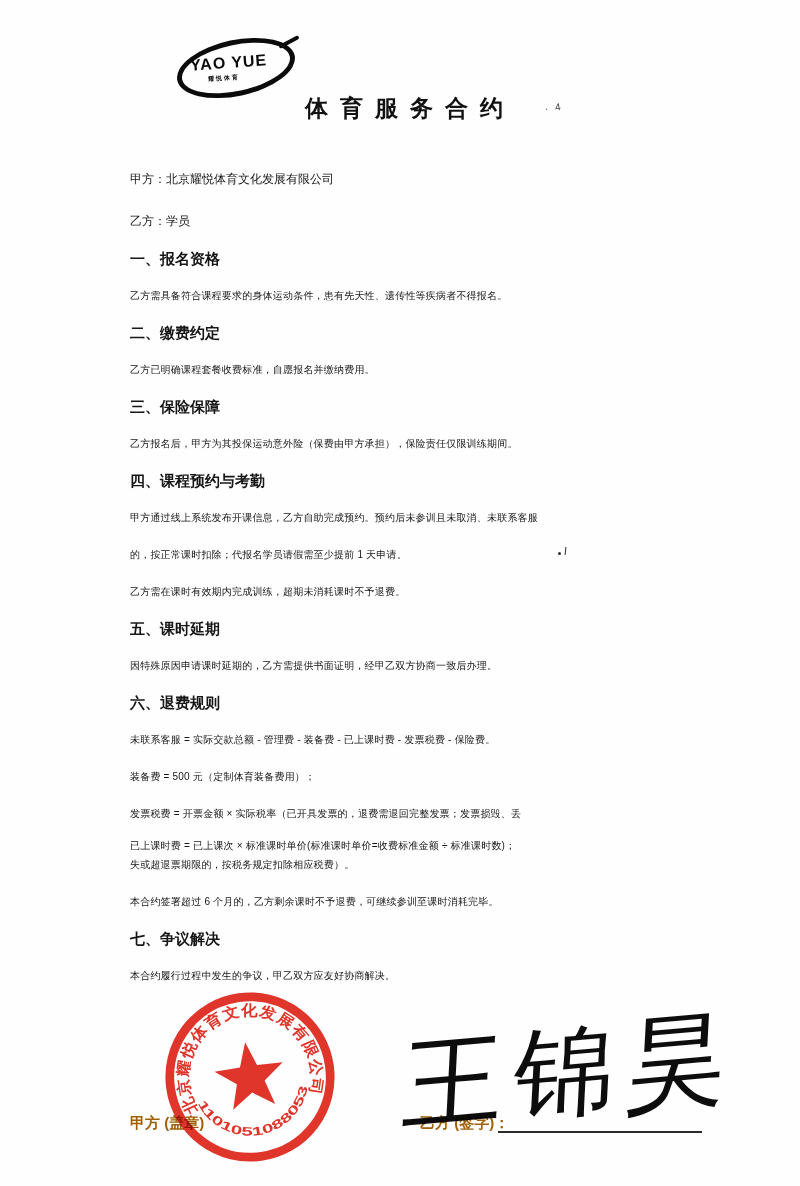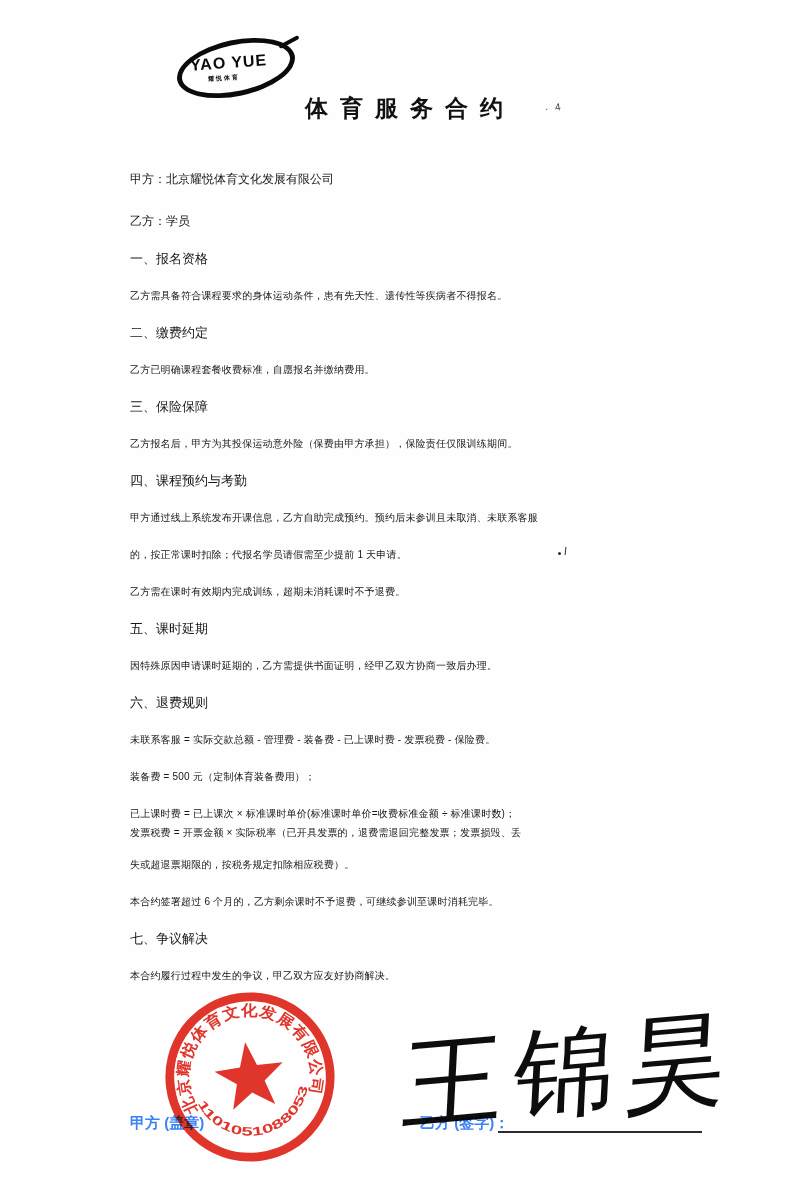--- a/index.html
+++ b/index.html
@@ -37,31 +37,31 @@
   }
   .title-mark {
     position:absolute; left:545px; top:102px; font-size:10px; color:#3c3c3c;
     transform:rotate(-8deg); letter-spacing:2px;
   }
 
   
   .content { position:absolute; left:130px; top:168px; width:560px; }
   .party   { font-size:12px; font-weight:normal; line-height:22px; margin-bottom:20px; white-space:nowrap; }
   .party + .party { margin-bottom:17px; }
-  .sec-heading { font-size:13px; font-weight:normal; line-height:20px; margin-bottom:17px; white-space:nowrap; }
+  .sec-heading { font-size:15px; font-weight:bold; line-height:20px; margin-bottom:17px; white-space:nowrap; }
   .body-line { font-size:10px; line-height:19px; margin-bottom:18px; letter-spacing:0.2px; white-space:nowrap; }
   .mb0  { margin-bottom:0; }
   .mb13 { margin-bottom:13px; }
 
   .scan-speck { position:absolute; background:#2c2c2c; }
   .speck-dot  { left:558px; top:552px; width:3px; height:3px; border-radius:50%; }
   .speck-tick { left:565px; top:547px; width:1px; height:8px; transform:rotate(6deg); }
 
   
-  .sig-label { position:absolute; font-size:15px; font-weight:bold; white-space:nowrap; color:#3b82f6; }
+  .sig-label { position:absolute; font-size:15px; font-weight:bold; white-space:nowrap; color:#a16207; }
   .sig-a { left:130px; top:1114px; }
   .sig-b { left:420px; top:1114px; }
   .sig-underline { position:absolute; left:498px; top:1131px; width:204px; height:2px; background:#2b2b2b; }
   .handwriting {
     position:absolute; left:402px; top:1008px; width:400px; z-index:6;
     font-size:100px; line-height:1.2; font-weight:400; color:#0d0d0d;
     letter-spacing:12px; transform:rotate(-5deg) skewX(-8deg);
     mix-blend-mode:multiply; white-space:nowrap;
   }
 
@@ -104,22 +104,22 @@
     <div class="body-line">甲方通过线上系统发布开课信息，乙方自助完成预约。预约后未参训且未取消、未联系客服</div>
     <div class="body-line">的，按正常课时扣除；代报名学员请假需至少提前 1 天申请。</div>
     <div class="body-line">乙方需在课时有效期内完成训练，超期未消耗课时不予退费。</div>
 
     <div class="sec-heading">五、课时延期</div>
     <div class="body-line">因特殊原因申请课时延期的，乙方需提供书面证明，经甲乙双方协商一致后办理。</div>
 
     <div class="sec-heading">六、退费规则</div>
     <div class="body-line">未联系客服 = 实际交款总额 - 管理费 - 装备费 - 已上课时费 - 发票税费 - 保险费。</div>
     <div class="body-line">装备费 = 500 元（定制体育装备费用）；</div>
+    <div class="body-line mb13">发票税费 = 开票金额 × 实际税率（已开具发票的，退费需退回完整发票；发票损毁、丢</div>
     <div class="body-line mb0">已上课时费 = 已上课次 × 标准课时单价(标准课时单价=收费标准金额 ÷ 标准课时数)；</div>
-    <div class="body-line mb13">发票税费 = 开票金额 × 实际税率（已开具发票的，退费需退回完整发票；发票损毁、丢</div>
     <div class="body-line">失或超退票期限的，按税务规定扣除相应税费）。</div>
     <div class="body-line">本合约签署超过 6 个月的，乙方剩余课时不予退费，可继续参训至课时消耗完毕。</div>
 
     <div class="sec-heading">七、争议解决</div>
     <div class="body-line">本合约履行过程中发生的争议，甲乙双方应友好协商解决。</div>
   </div>
 
   <div class="scan-speck speck-dot"></div>
   <div class="scan-speck speck-tick"></div>
 

